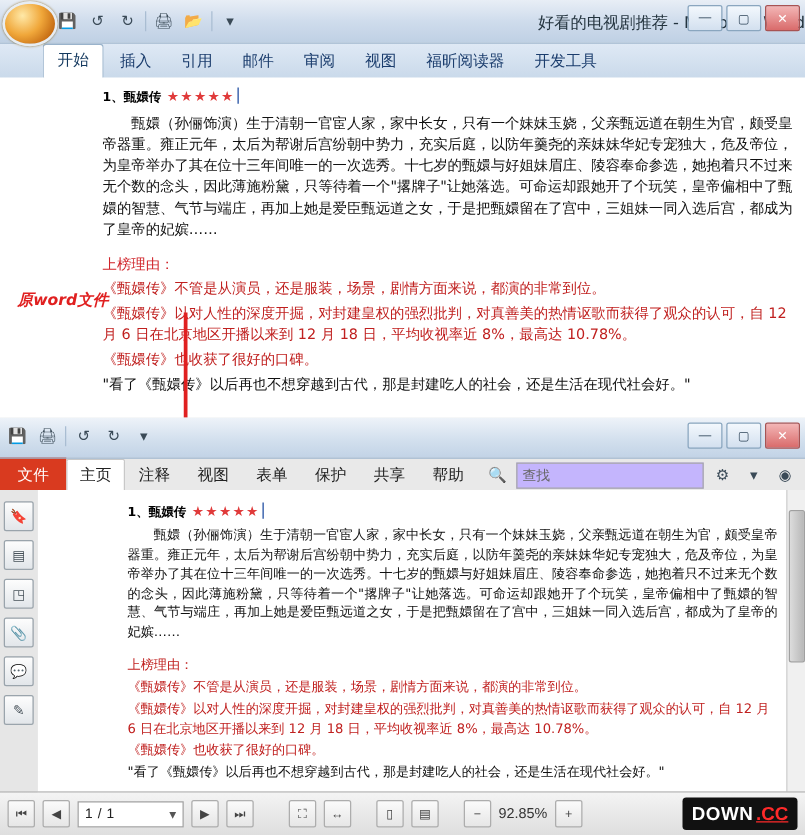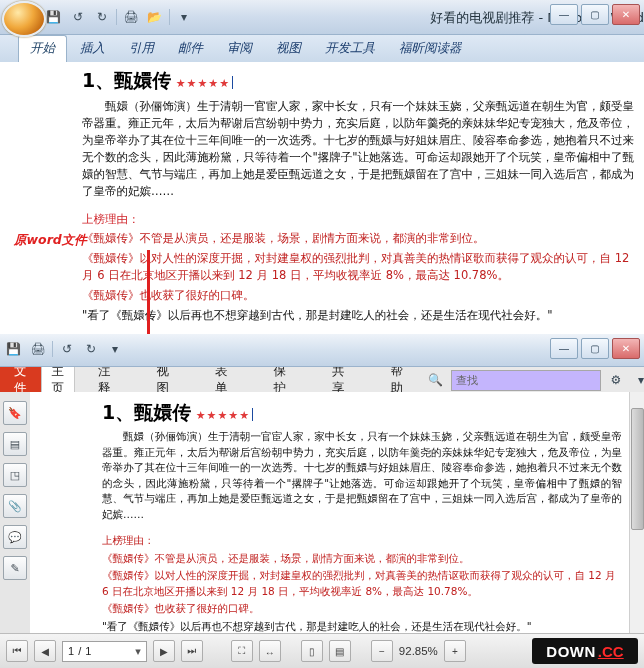--- a/index.html
+++ b/index.html
@@ -14,64 +14,64 @@
   .wbtn.close{background:linear-gradient(to bottom,#f3b6b6,#d96b6b);border-color:#a85353;color:#fff;}
 
   
   #word{top:0;height:330px;background:#fff;}
   .qat{position:absolute;left:0;top:0;height:34px;display:flex;align-items:center;gap:4px;padding-left:44px;}
   .orb{position:absolute;left:2px;top:1px;width:40px;height:32px;border-radius:50%;
        background:radial-gradient(circle at 35% 30%,#ffe9a8,#f0a73a 45%,#c46a12 80%);
        border:2px solid #e7edf3;box-shadow:0 0 2px #8d6a23;}
   .qitem{width:20px;height:20px;border-radius:2px;display:flex;align-items:center;justify-content:center;font-size:12px;color:#3a4a57;}
   .qsep{width:1px;height:16px;background:#a9bdd2;}
-  .ribbon-tabs{height:28px;background:linear-gradient(to bottom,#dfe9f5,#c9d9ea);border-bottom:1px solid #9ab3cb;display:flex;align-items:center;padding-left:18px;gap:2px;font-style:italic;}
+  .ribbon-tabs{height:28px;background:linear-gradient(to bottom,#dfe9f5,#c9d9ea);border-bottom:1px solid #9ab3cb;display:flex;align-items:flex-end;padding-left:34px;gap:2px;}
   .rtab{font-size:12.5px;color:#1b3d6d;padding:4px 11px 5px 11px;border-radius:3px 3px 0 0;}
   .rtab.active{background:#fff;border:1px solid #9ab3cb;border-bottom:1px solid #fff;color:#14395f;}
   .doc-area{position:absolute;left:0;right:0;top:62px;bottom:0;background:#fff;overflow:hidden;}
   .page{position:absolute;left:82px;top:6px;width:552px;background:#fff;}
 
   .cn{font-family:"DejaVu Sans","Liberation Sans",sans-serif;}
-  .h-title{font-size:19px;font-weight:bold;color:#000;text-align:right;}
+  .h-title{font-size:10px;font-weight:bold;color:#000;text-align:right;}
   .stars{color:#e03a3a;letter-spacing:1px;font-size:11px;}
   .cursor{display:inline-block;width:1px;height:13px;background:#1b4aa0;vertical-align:-2px;margin-left:2px;}
   .body-p{font-size:11.5px;line-height:17px;color:#111;text-align:justify;margin-top:4px;}
   .red-head{color:#d0242a;font-size:11.5px;margin-top:12px;}
   .red-line{color:#c0201f;font-size:11.5px;line-height:17px;margin-top:3px;}
   .black-line{color:#111;font-size:11.5px;line-height:17px;margin-top:3px;}
 
   .anno{position:absolute;color:#e02020;font-size:12.5px;font-weight:bold;}
   #anno-word{left:14px;top:232px;font-style:italic;}
   #anno-pdf{left:18px;top:548px;}
 
   .arrow{position:absolute;left:142px;top:250px;width:14px;height:212px;}
   .arrow .shaft{position:absolute;left:5px;top:0;width:3px;height:196px;background:#e02020;}
   .arrow .head{position:absolute;left:0;top:192px;width:0;height:0;border-left:7px solid transparent;border-right:7px solid transparent;border-top:18px solid #e02020;}
 
   
   #foxit{top:334px;height:334px;background:#f2f2f2;}
   .fx-title{height:32px;background:linear-gradient(to bottom,#eef3f9,#d3e0ee 55%,#c2d3e6);border-bottom:1px solid #9bb3cc;position:relative;}
   .fx-qat{position:absolute;left:4px;top:5px;display:flex;align-items:center;gap:4px;}
   .fx-menu{height:26px;background:#e9e9e9;border-bottom:1px solid #c8c8c8;display:flex;align-items:center;}
-  .fxtab{font-size:12.5px;color:#222;padding:5px 23px;}
+  .fxtab{font-size:12.5px;color:#222;padding:5px 11px;}
   .fxtab.file{background:#d93a1f;color:#fff;height:26px;display:flex;align-items:center;padding:16px 14px;font-size:12.5px;}
   .fxtab.active{background:#fff;border:1px solid #c8c8c8;border-bottom:1px solid #fff;border-radius:2px 2px 0 0;padding:4px 10px;}
   .fx-right{margin-left:auto;display:flex;align-items:center;gap:5px;padding-right:6px;}
   .fx-search{width:140px;height:17px;border:1px solid #a7a7a7;background:#c4b5fd;font-size:11px;color:#666;padding:1px 4px;display:flex;align-items:center;}
   .fx-body{position:absolute;left:0;right:0;top:58px;bottom:34px;background:#808080;}
   .fx-sidebar{position:absolute;left:0;top:0;bottom:0;width:30px;background:#e6e6e6;border-right:1px solid #bbb;padding-top:6px;}
   .sb-ic{width:22px;height:22px;margin:3px auto 7px auto;border:1px solid #9aa4ac;border-radius:2px;background:linear-gradient(to bottom,#fdfdfd,#e2e6ea);display:flex;align-items:center;justify-content:center;font-size:11px;color:#48525a;}
   .fx-page{position:absolute;left:30px;right:14px;top:0;bottom:0;background:#fff;overflow:hidden;}
   .fx-vscroll{position:absolute;right:0;top:0;bottom:0;width:14px;background:#f0f0f0;border-left:1px solid #cfcfcf;}
   .fx-thumb{position:absolute;left:1px;top:16px;width:11px;height:120px;background:linear-gradient(to right,#dcdcdc,#b8b8b8);border:1px solid #a0a0a0;border-radius:2px;}
   .fx-status{position:absolute;left:0;right:0;bottom:0;height:34px;background:linear-gradient(to bottom,#f4f4f4,#dedede);border-top:1px solid #bcbcbc;display:flex;align-items:center;padding:0 6px;gap:6px;}
   .stbtn{width:20px;height:20px;border:1px solid #adadad;background:linear-gradient(to bottom,#fbfbfb,#e6e6e6);border-radius:2px;display:flex;align-items:center;justify-content:center;font-size:10px;color:#444;}
   .pagebox{height:19px;border:1px solid #a0a0a0;background:#fff;display:flex;align-items:center;padding:0 5px;font-size:11px;color:#222;gap:4px;}
   .zoom{font-size:11.5px;color:#333;}
-  .downcc{margin-left:auto;width:106px;height:26px;background:#111;border-radius:3px;display:flex;align-items:center;justify-content:center;gap:2px;}
+  .downcc{margin-left:auto;width:92px;height:26px;background:#111;border-radius:3px;display:flex;align-items:center;justify-content:center;gap:2px;}
   .downcc .d1{color:#fff;font-weight:bold;font-size:15px;letter-spacing:0.5px;}
   .downcc .d2{color:#ff2a2a;font-weight:bold;font-size:15px;text-decoration:underline;}
   .fx-doc{position:absolute;left:72px;top:8px;width:520px;}
   .fx-body-p{font-size:10.5px;line-height:15.5px;color:#111;text-align:justify;margin-top:3px;}
   .fx-red{color:#c0201f;font-size:10.5px;line-height:15.5px;margin-top:2px;}
   .fx-black{color:#111;font-size:10.5px;line-height:15.5px;margin-top:2px;}
 </style>
 </head>
 <body>
 
@@ -96,22 +96,22 @@
     </div>
   </div>
 
   <div class="ribbon-tabs">
     <div class="rtab active cn">开始</div>
     <div class="rtab cn">插入</div>
     <div class="rtab cn">引用</div>
     <div class="rtab cn">邮件</div>
     <div class="rtab cn">审阅</div>
     <div class="rtab cn">视图</div>
+    <div class="rtab cn">福昕阅读器</div>
     <div class="rtab cn">开发工具</div>
-    <div class="rtab cn">福昕阅读器</div>
   </div>
 
   <div class="doc-area">
     <div class="page">
       <div>
         <span class="h-title cn">1、甄嬛传</span>
         <span class="stars">★★★★★</span><span class="cursor"></span>
       </div>
       <div class="body-p cn" style="text-indent:2em;">甄嬛（孙俪饰演）生于清朝一官宦人家，家中长女，只有一个妹妹玉娆，父亲甄远道在朝生为官，颇受皇帝器重。雍正元年，太后为帮谢后宫纷朝中势力，充实后庭，以防年羹尧的亲妹妹华妃专宠独大，危及帝位，为皇帝举办了其在位十三年间唯一的一次选秀。十七岁的甄嬛与好姐妹眉庄、陵容奉命参选，她抱着只不过来无个数的念头，因此薄施粉黛，只等待着一个"撂牌子"让她落选。可命运却跟她开了个玩笑，皇帝偏相中了甄嬛的智慧、气节与端庄，再加上她是爱臣甄远道之女，于是把甄嬛留在了宫中，三姐妹一同入选后宫，都成为了皇帝的妃嫔……</div>
       <div class="red-head cn">上榜理由：</div>

